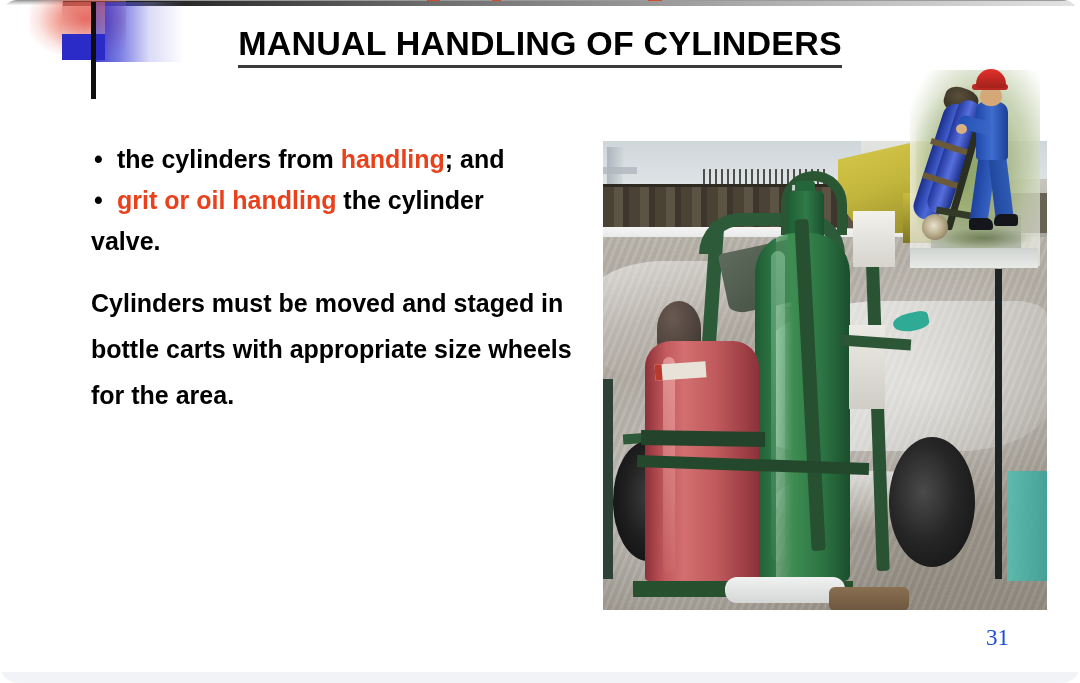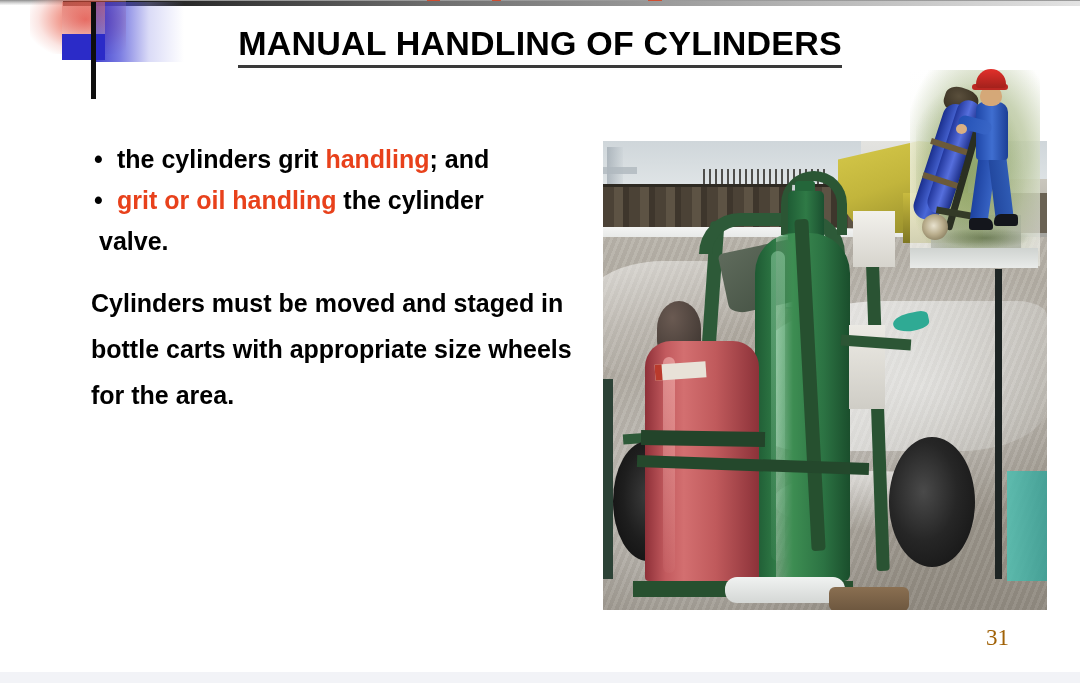--- a/index.html
+++ b/index.html
@@ -7,20 +7,21 @@
     padding: 0;
     background: #ffffff;
   }
   #slide {
     position: relative;
     width: 1080px;
     height: 683px;
     background: #ffffff;
     overflow: hidden;
     font-family: "Liberation Sans", sans-serif;
+    border-radius: 18px;
   }
 
   
   #top-sliver {
     position: absolute;
     left: 0; top: 0;
     width: 1080px; height: 5px;
     overflow: hidden;
   }
   #top-sliver .grad {
@@ -119,34 +120,34 @@
   #body .bullets { margin-top: 3px; }
   #body .bullet {
     position: relative;
     padding-left: 26px;
     line-height: 1.63;
   }
   #body .bullet .dot {
     position: absolute;
     left: 3px; top: 0;
   }
-  #body .valve { line-height: 1.63; margin-left: 8px; }
+  #body .valve { line-height: 1.63; }
   #body .para2 {
     margin-top: 20px;
     line-height: 1.83;
   }
   .hl { color: #e8411b; }
 
   
   #page-num {
     position: absolute;
     left: 986px; top: 625px;
     font-family: "Liberation Serif", serif;
     font-size: 23px;
-    color: #a16207;
+    color: #1d4ed8;
   }
 
   
   #photo {
     position: absolute;
     left: 603px; top: 141px;
     width: 444px; height: 469px;
     overflow: hidden;
     background: #a5a5a0;
   }
@@ -570,21 +571,21 @@
 
   <div id="title">
     <span class="u">MANUAL HANDLING OF CYLINDERS</span>
   </div>
 
   <div id="body">
 
 
     <div class="bullets">
       <div class="bullet">
-        <span class="dot">•</span><span>the cylinders grit </span><span class="hl">handling</span><span>; and</span>
+        <span class="dot">•</span><span>the cylinders from </span><span class="hl">handling</span><span>; and</span>
       </div>
       <div class="bullet">
         <span class="dot">•</span><span class="hl">grit or oil handling</span><span> the cylinder</span>
       </div>
     </div>
 
     <div class="valve">valve.</div>
 
     <div class="para2">Cylinders must be moved and staged in bottle carts with appropriate size wheels for the area.</div>
   </div>

